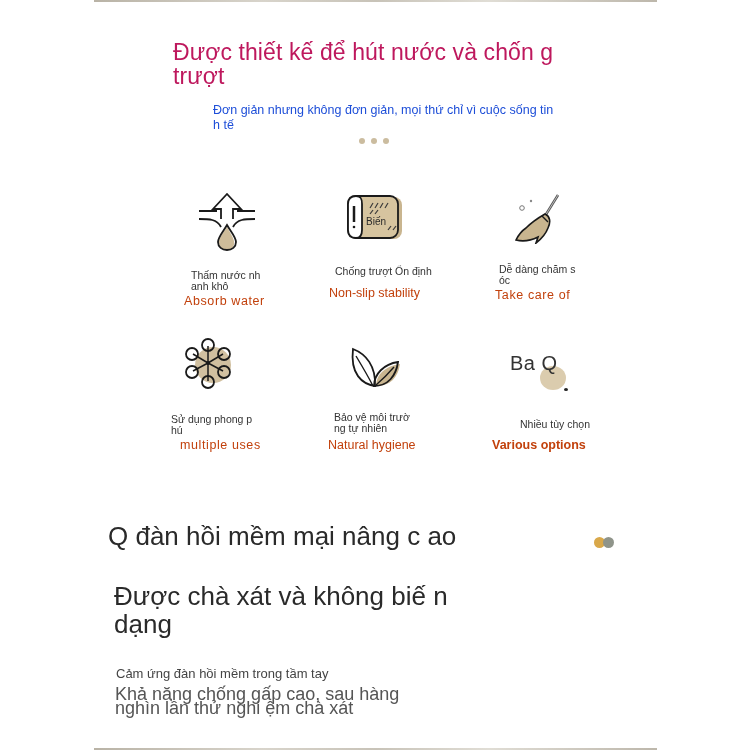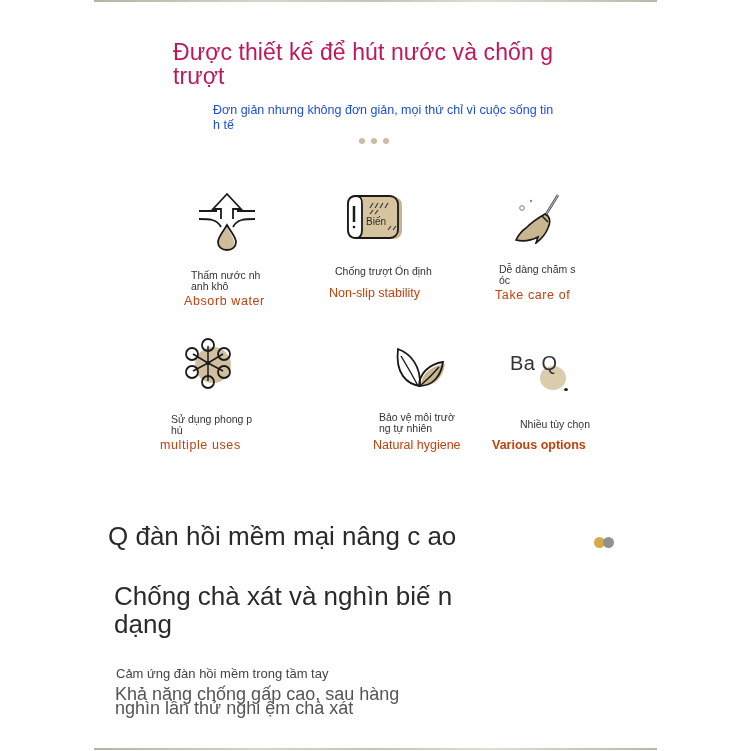--- a/index.html
+++ b/index.html
@@ -118,24 +118,24 @@
           <circle cx="24" cy="44" r="6"></circle>
         <circle cx="8" cy="16" r="6"></circle>
           <circle cx="40" cy="16" r="6"></circle>
         <circle cx="8" cy="34" r="6"></circle>
           <circle cx="40" cy="34" r="6"></circle>
       </g>
       <circle cx="24" cy="25" r="2" fill="#1a1a1a"></circle>
     </svg>
   </div>
   <div class="vn" style="left:11px; top:84px; width:82px;">Sử dụng phong p hú</div>
-  <div class="en" style="left:0; top:108px;">multiple uses</div>
+  <div class="en" style="left:20px; top:108px;">multiple uses</div>
 </div>
 
-<div class="feature" style="left:328px; top:330px; height:130px;margin-left:45px;">
+<div class="feature" style="left:328px; top:330px; height:130px;">
   <div class="icon" style="left:20px; top:16px;">
     <svg width="58" height="44" viewBox="0 0 58 44">
       <path d="M5 3 C18 8 28 20 27 40 C14 38 2 28 5 3Z" fill="#fff" stroke="#1a1a1a" stroke-width="1.8"></path>
       <path d="M8 10 C14 20 20 30 25 40" fill="none" stroke="#1a1a1a" stroke-width="1.4"></path>
       <path d="M52 18 C50 32 42 40 28 40 C28 28 38 20 52 18Z" fill="#c9b58f"></path>
       <path d="M50 16 C48 30 40 40 26 40 C26 28 36 18 50 16Z" fill="none" stroke="#1a1a1a" stroke-width="1.8"></path>
       <path d="M46 21 C40 28 34 34 28 39" fill="none" stroke="#1a1a1a" stroke-width="1.4"></path>
     </svg>
   </div>
   <div class="vn" style="left:6px; top:82px; width:84px;">Bảo vệ môi trườ ng tự nhiên</div>
@@ -146,21 +146,21 @@
   <div class="icon" style="left:20px; top:12px; width:70px; height:45px;">
     <div style="position:absolute; left:30px; top:14px; width:26px; height:24px; border-radius:50%; background:#d5c3a0; opacity:0.85;"></div>
     <span class="badge-text" style="position:absolute; left:0; top:0;">Ba Q</span>
     <div style="position:absolute; left:54px; top:36px; width:4px; height:3px; border-radius:50%; background:#222;"></div>
   </div>
   <div class="vn" style="left:8px; top:79px; width:120px; white-space:nowrap;margin-left:22px;">Nhiều tùy chọn</div>
   <div class="en narrow" style="left:2px; top:98px;font-weight:bold;">Various options</div>
 </div>
 
 <div class="abs h2 sec-title">Q đàn hồi mềm mại nâng c ao</div>
-<div class="abs h2 sec-sub">Chống chà xát và nghìn biế n dạng</div>
+<div class="abs h2 sec-sub">Được chà xát và không biế n dạng</div>
 <div class="abs color-dots">
   <span style="background:#d9a84a"></span>
   <span style="background:#8f948a"></span>
 </div>
 <div class="abs sec-p1">Cảm ứng đàn hồi mềm trong tầm tay</div>
 <div class="abs sec-p2">Khả năng chống gấp cao, sau hàng nghìn lần thử nghi ệm chà xát</div>
 
 <div class="edge-line edge-bottom"></div>
 
 </body></html>

